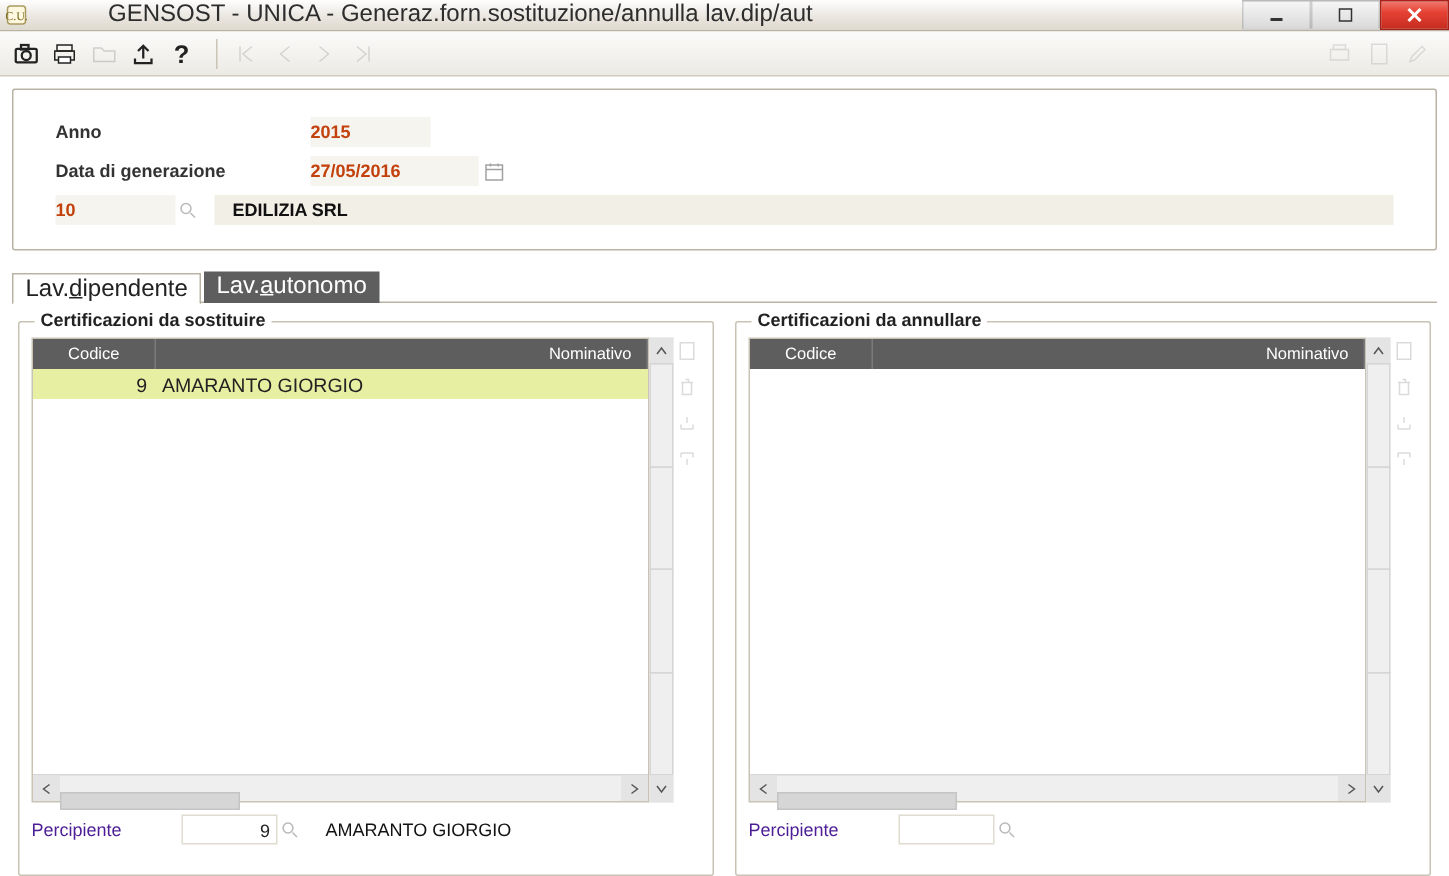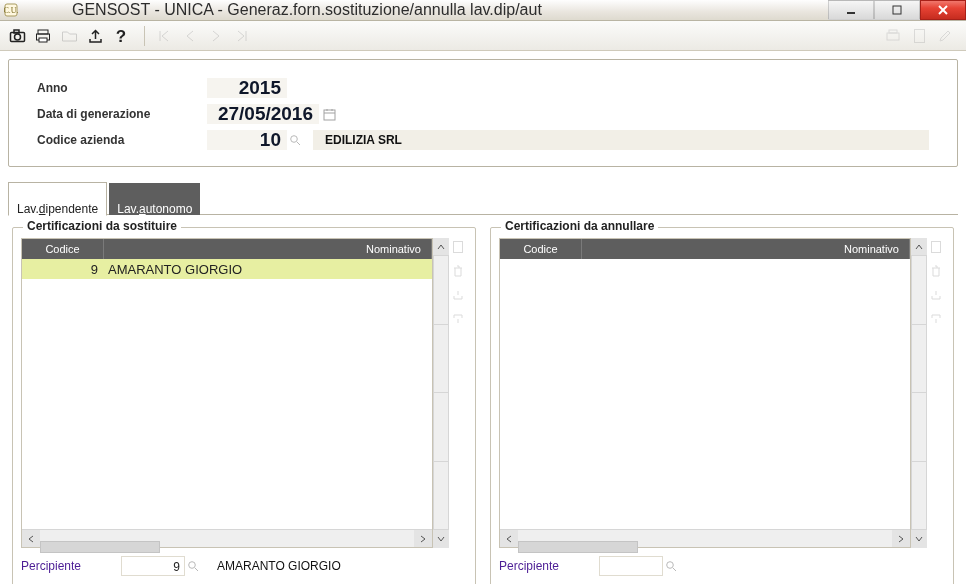--- a/index.html
+++ b/index.html
@@ -23,31 +23,31 @@
   .apptoolbar .tbtn { width:22px; height:22px; display:flex; align-items:center; justify-content:center; margin-right:4px; }
   .apptoolbar .tbtn svg { display:block; }
   .apptoolbar .right { margin-left:auto; display:flex; }
   .apptoolbar .right .tbtn svg { opacity:.35; }
 
   
   .content { padding:8px; }
   .panel { border:1px solid #b8b3a3; background:#fff; padding:14px 16px 12px 16px; border-radius:2px; }
   .formrow { display:flex; align-items:center; height:24px; margin:2px 12px;font-weight:bold; }
   .formrow .lbl { width:170px; color:#333; }
-  .formrow .ival { height:20px; line-height:20px; padding-right:6px; text-align:right; background:#f6f4ef; border:none; color:#0f172a; font-size:19px; }
+  .formrow .ival { height:20px; line-height:20px; padding-right:6px; text-align:left; background:#f6f4ef; border:none; color:#c2410c; font-size:12px; }
   .searchbtn { width:16px; height:20px; display:inline-flex; align-items:center; justify-content:center; opacity:.6; }
   .anno-val { width:80px; margin-left:0; }
   .date-val { width:112px; margin-left:0px; }
   .code-val { width:80px; margin-left:0; }
   .azienda-name { flex:1; background:#f2efe7; height:20px; line-height:20px; padding-left:12px; color:#111; margin-left:10px; }
   .date-pick { width:16px; height:20px; display:inline-flex; align-items:center; justify-content:center; opacity:.8; margin-left:2px; }
 
   
   .tabs { display:flex; align-items:flex-end; margin-top:14px; }
-  .tab { height:21px; line-height:20px; padding:16px 8px; font-size:12px; cursor:default; }
+  .tab { height:21px; line-height:20px; padding:0 8px; font-size:16px; cursor:default; }
   .tab.active { background:#fff; border:1px solid #b8b3a3; border-bottom:1px solid #fff; position:relative; top:1px; color:#222;}
   .tab.inactive { background:#5e5e5e; color:#fff; margin-left:2px; }
   .tab .ul { text-decoration:underline; }
 
   
   .groups { display:flex; gap:14px; margin-top:-1px; border-top:1px solid #b8b3a3; padding:12px 4px 0 4px;}
   .groupbox { flex:1; position:relative; border:1px solid #c8c3b4; border-radius:2px; padding:10px 8px 8px 8px; min-height:370px;}
   .groupbox .legend { position:absolute; top:-9px; left:10px; background:#fff; padding:0 4px; font-weight:bold; color:#222; font-size:12px;}
   .gridwrap { display:flex; height:310px; }
   .grid { flex:1; border:1px solid #c8c3b4; display:flex; flex-direction:column; background:#fff;}
@@ -192,21 +192,20 @@
       <span class="date-pick">
           <svg width="13" height="13">
             <rect x="1" y="2" width="11" height="10" stroke="#8a8a8a"></rect>
             <line x1="1" y1="5" x2="12" y2="5" stroke="#8a8a8a"></line>
             <line x1="4" y1="1" x2="4" y2="3" stroke="#8a8a8a"></line>
             <line x1="9" y1="1" x2="9" y2="3" stroke="#8a8a8a"></line>
           </svg>
         </span>
     </div>
     <div class="formrow">
-      <span class="lbl">Codice azienda</span>
       <span class="ival code-val">10</span>
       <span class="searchbtn">
           <svg width="13" height="13">
             <circle cx="5" cy="5" r="3.3" stroke="#8a8a8a"></circle>
             <line x1="8" y1="8" x2="11" y2="11" stroke="#8a8a8a"></line>
           </svg>
         </span>
       <span class="azienda-name">EDILIZIA SRL</span>
     </div>
   </div>

